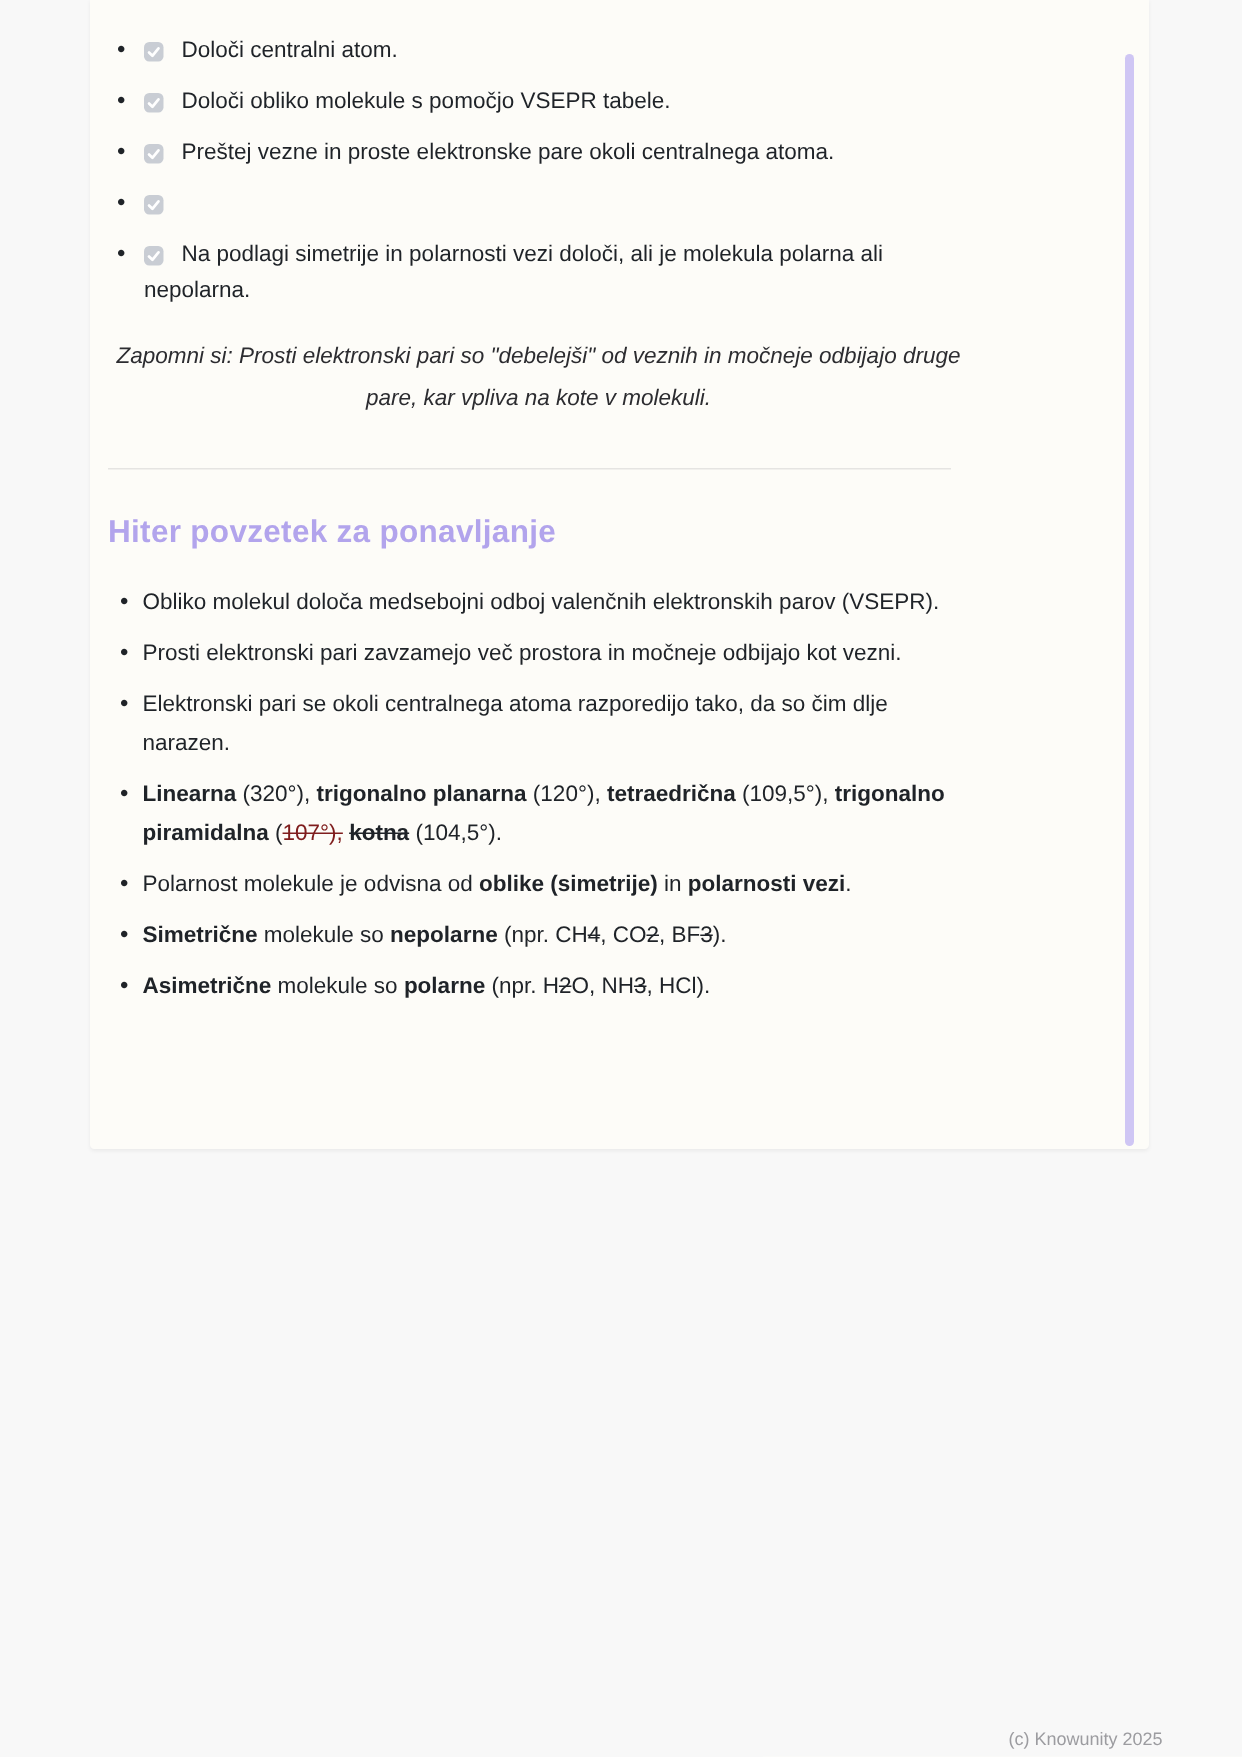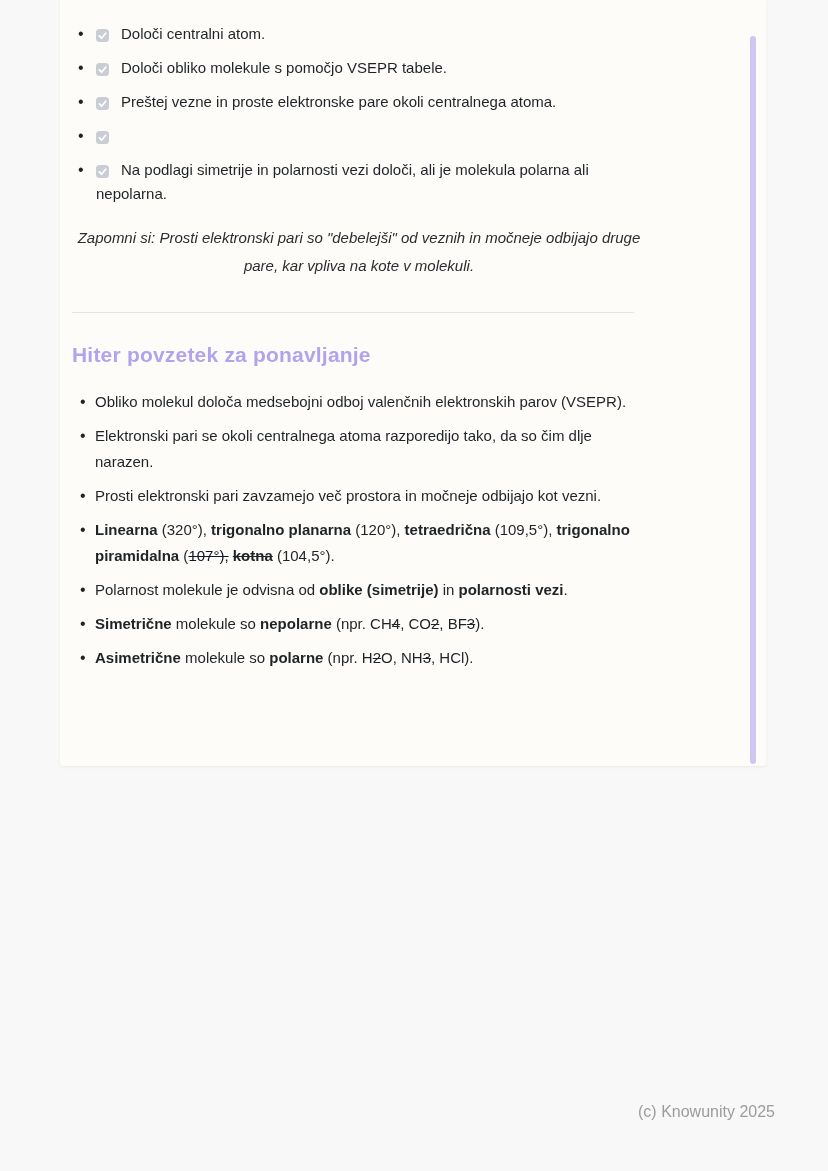--- a/index.html
+++ b/index.html
@@ -85,35 +85,35 @@
   }
   .sum-item::before {
     content: "\2022";
     position: absolute;
     left: 8px; top: 0;
     font-size: 16px;
     color: #1f2328;
   }
   .b { font-weight: 700; }
   .st { text-decoration: line-through; text-decoration-thickness: 1px; }
-  .lt { color: #0f172a; }
+  .lt { color: #7f1d1d; }
 
   .scrollbar {
     position: absolute;
     left: 750px; top: 36px;
     width: 6px; height: 728px;
     background: #cfc6f4;
     border-radius: 3px;
   }
 
   .footer {
     position: absolute;
-    top: 1103px;
+    top: 1152px;
     right: 53px;
-    font-size: 16px;
+    font-size: 12px;
     color: #9c9ca0;
   }
 </style>
 </head>
 <body>
 
 <div class="page">
 
   <div class="card">
     <div class="content">
@@ -147,22 +147,22 @@
         </ul>
 
       <p class="note">Zapomni si: Prosti elektronski pari so "debelejši" od veznih in močneje odbijajo druge pare, kar vpliva na kote v molekuli.</p>
 
       <hr class="divider">
 
       <h2 class="heading" style="color: rgb(178, 164, 236);">Hiter povzetek za ponavljanje</h2>
 
       <ul class="summary-list">
           <li class="sum-item"><span>Obliko molekul določa medsebojni odboj valenčnih elektronskih parov (VSEPR).</span></li>
+          <li class="sum-item"><span>Prosti elektronski pari zavzamejo več prostora in močneje odbijajo kot vezni.</span></li>
           <li class="sum-item"><span>Elektronski pari se okoli centralnega atoma razporedijo tako, da so čim dlje narazen.</span></li>
-          <li class="sum-item"><span>Prosti elektronski pari zavzamejo več prostora in močneje odbijajo kot vezni.</span></li>
           <li class="sum-item"><span class="b">Linearna</span><span> (320°), </span><span class="b">trigonalno planarna</span><span> (120°), </span><span class="b">tetraedrična</span><span> (109,5°), </span><span class="b">trigonalno piramidalna</span><span> (</span><span class="st lt">107°),</span><span> </span><span class="b st">kotna</span><span> (</span><span>104,5°).</span></li>
           <li class="sum-item"><span>Polarnost molekule je odvisna od </span><span class="b">oblike (simetrije)</span><span> in </span><span class="b">polarnosti vezi</span><span>.</span></li>
           <li class="sum-item"><span class="b">Simetrične</span><span> molekule so </span><span class="b">nepolarne</span><span> (npr. CH</span><span class="st">4</span><span>, CO</span><span class="st">2</span><span>, BF</span><span class="st">3</span><span>).</span></li>
           <li class="sum-item"><span class="b">Asimetrične</span><span> molekule so </span><span class="b">polarne</span><span> (npr. H</span><span class="st">2</span><span>O, NH</span><span class="st">3</span><span>, HCl).</span></li>
         </ul>
 
     </div>
   </div>
 
   <div class="scrollbar" style="background: rgb(207, 198, 244);"></div>

